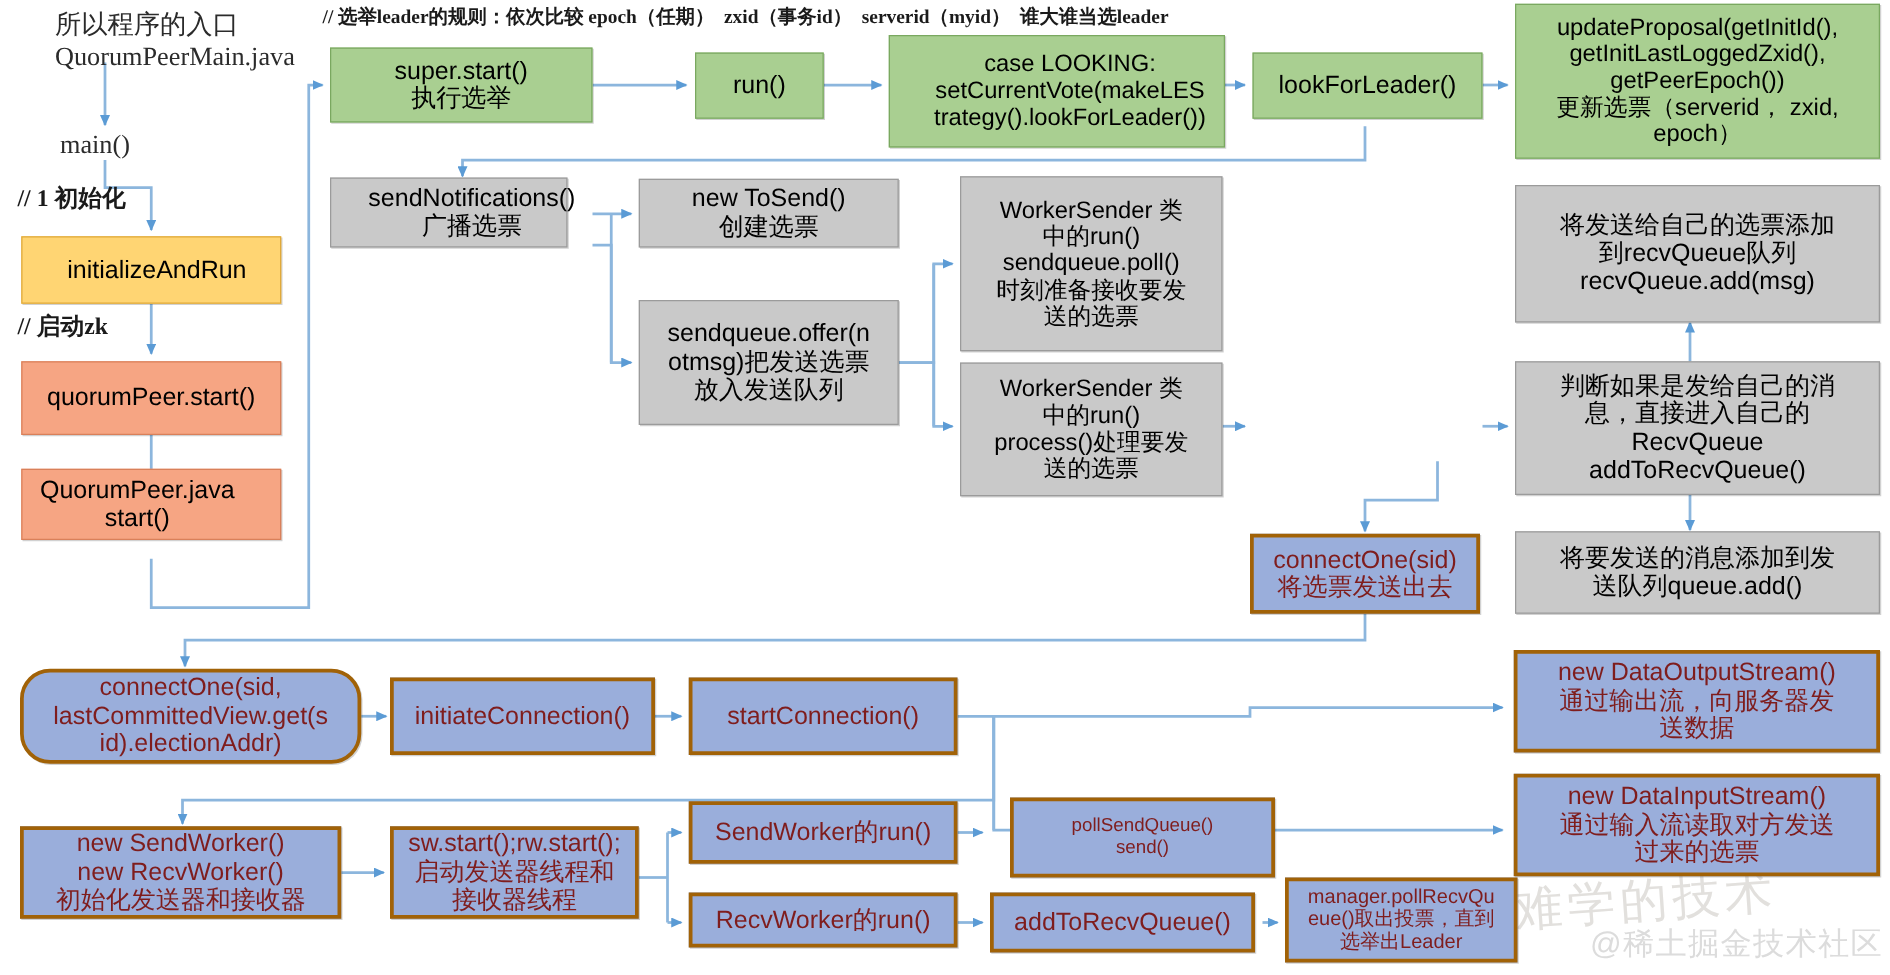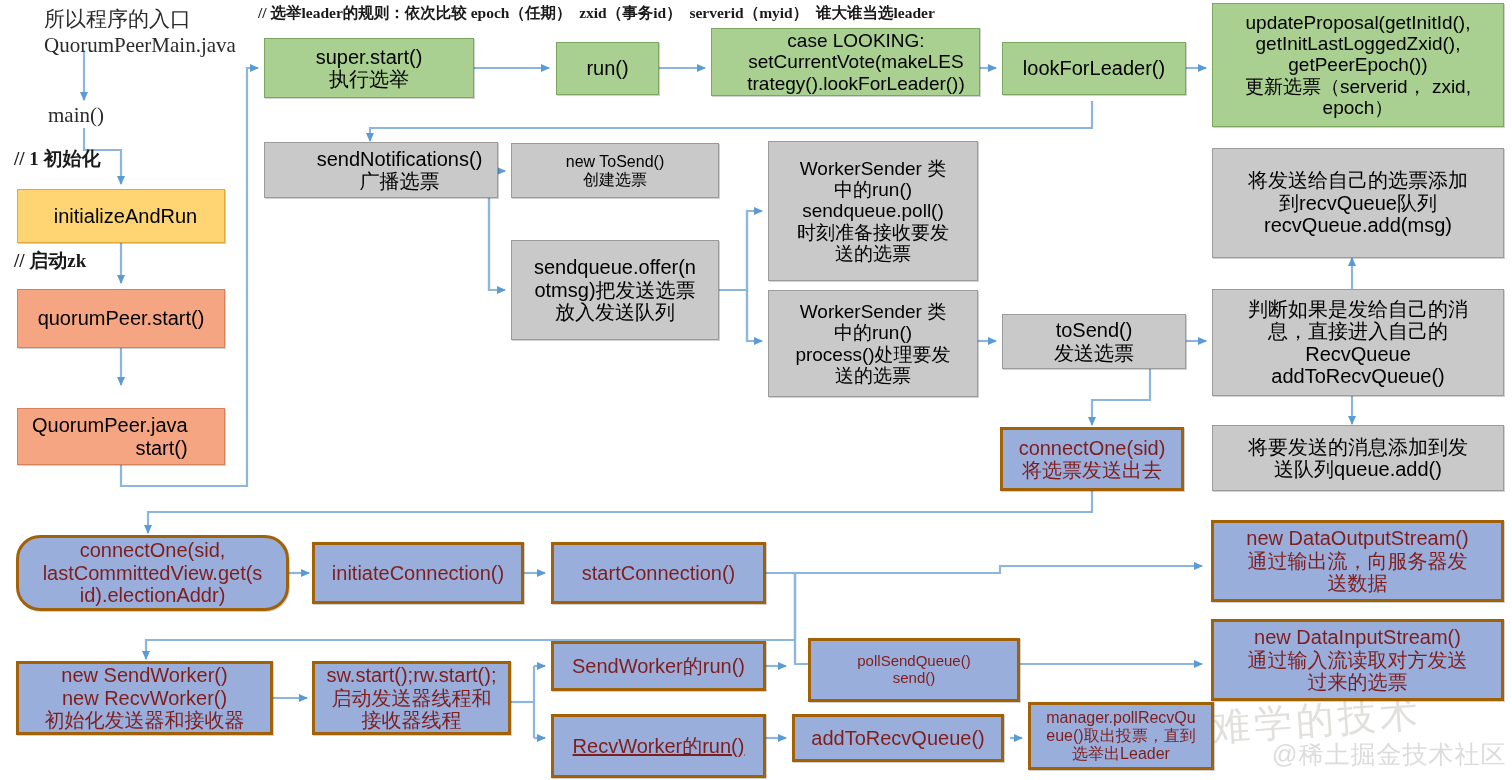--- a/index.html
+++ b/index.html
@@ -195,63 +195,61 @@
   <div class="note" style="left:14px;top:146px;font-size:19px;">// 1 初始化</div>
 
   <div class="note" style="left:14px;top:248px;font-size:19px;">// 启动zk</div>
 
   <div class="note" style="left:258px;top:3px;font-size:15.5px;">// 选举leader的规则：依次比较 epoch（任期）  zxid（事务id）  serverid（myid）  谁大谁当选leader</div>
 
   <div class="node orange" style="left:17px;top:189px;width:208px;height:54px;font-size:20px;">initializeAndRun</div>
 
   <div class="node salmon" style="left:17px;top:289px;width:208px;height:59px;font-size:20px;">quorumPeer.start()</div>
 
-  <div class="node salmon" style="left:17px;top:408px;width:208px;height:57px;font-size:20px;justify-content:flex-start;text-align:right;padding-left:14px;">QuorumPeer.java
+  <div class="node salmon" style="left:17px;top:375px;width:208px;height:57px;font-size:20px;justify-content:flex-start;text-align:center;padding-left:14px;">QuorumPeer.java
 start()</div>
 
   <div class="node green" style="left:264px;top:38px;width:210px;height:60px;font-size:20px;">super.start()
 执行选举</div>
 
   <div class="node green" style="left:556px;top:42px;width:103px;height:53px;font-size:20px;">run()</div>
 
-  <div class="node green" style="left:711px;top:28px;width:269px;height:68px;font-size:19px;padding-left:24px;">case LOOKING:
+  <div class="node green" style="left:711px;top:28px;width:269px;height:90px;font-size:19px;padding-left:24px;">case LOOKING:
 setCurrentVote(makeLES
 trategy().lookForLeader())</div>
 
   <div class="node green" style="left:1002px;top:42px;width:184px;height:53px;font-size:20px;">lookForLeader()</div>
 
   <div class="node green" style="left:1212px;top:3px;width:292px;height:124px;font-size:19px;">updateProposal(getInitId(),
 getInitLastLoggedZxid(),
 getPeerEpoch())
 更新选票（serverid， zxid,
 epoch）</div>
 
-  <div class="node grey" style="left:264px;top:142px;width:234px;height:56px;font-size:20px;padding-left:40px;">sendNotifications()
+  <div class="node grey" style="left:264px;top:142px;width:190px;height:56px;font-size:20px;padding-left:40px;">sendNotifications()
 广播选票</div>
 
-  <div class="node grey" style="left:511px;top:143px;width:208px;height:55px;font-size:16px;">new ToSend()
+  <div class="node grey" style="left:511px;top:143px;width:208px;height:55px;font-size:20px;">new ToSend()
 创建选票</div>
 
   <div class="node grey" style="left:511px;top:240px;width:208px;height:100px;font-size:20px;">sendqueue.offer(n
 otmsg)把发送选票
 放入发送队列</div>
 
   <div class="node grey" style="left:768px;top:141px;width:210px;height:140px;font-size:19px;">WorkerSender 类
 中的run()
 sendqueue.poll()
 时刻准备接收要发
 送的选票</div>
 
   <div class="node grey" style="left:768px;top:290px;width:210px;height:107px;font-size:19px;">WorkerSender 类
 中的run()
 process()处理要发
 送的选票</div>
 
-  <div class="node grey" style="left:1002px;top:314px;width:184px;height:55px;font-size:20px;">toSend()
-发送选票</div>
 
   <div class="node blue" style="left:1000px;top:427px;width:184px;height:64px;font-size:20px;">connectOne(sid)
 将选票发送出去</div>
 
   <div class="node grey" style="left:1212px;top:148px;width:292px;height:110px;font-size:20px;">将发送给自己的选票添加
 到recvQueue队列
 recvQueue.add(msg)</div>
 
   <div class="node grey" style="left:1212px;top:289px;width:292px;height:107px;font-size:20px;">判断如果是发给自己的消
 息，直接进入自己的
@@ -280,21 +278,21 @@
   <div class="node blue" style="left:16px;top:661px;width:257px;height:74px;font-size:20px;">new SendWorker()
 new RecvWorker()
 初始化发送器和接收器</div>
 
   <div class="node blue" style="left:312px;top:661px;width:199px;height:74px;font-size:20px;">sw.start();rw.start();
 启动发送器线程和
 接收器线程</div>
 
   <div class="node blue" style="left:551px;top:641px;width:215px;height:50px;font-size:20px;">SendWorker的run()</div>
 
-  <div class="node blue" style="left:551px;top:714px;width:215px;height:64px;font-size:20px;text-decoration:underline;">RecvWorker的run()</div>
+  <div class="node blue" style="left:551px;top:714px;width:215px;height:44px;font-size:20px;">RecvWorker的run()</div>
 
   <div class="node blue" style="left:792px;top:638px;width:212px;height:64px;font-size:15px;margin-left:16px;">pollSendQueue()
 send()</div>
 
   <div class="node blue" style="left:792px;top:714px;width:212px;height:48px;font-size:20px;">addToRecvQueue()</div>
 
   <div class="node blue" style="left:1028px;top:702px;width:186px;height:68px;font-size:16px;">manager.pollRecvQu
 eue()取出投票，直到
 选举出Leader</div>
 

